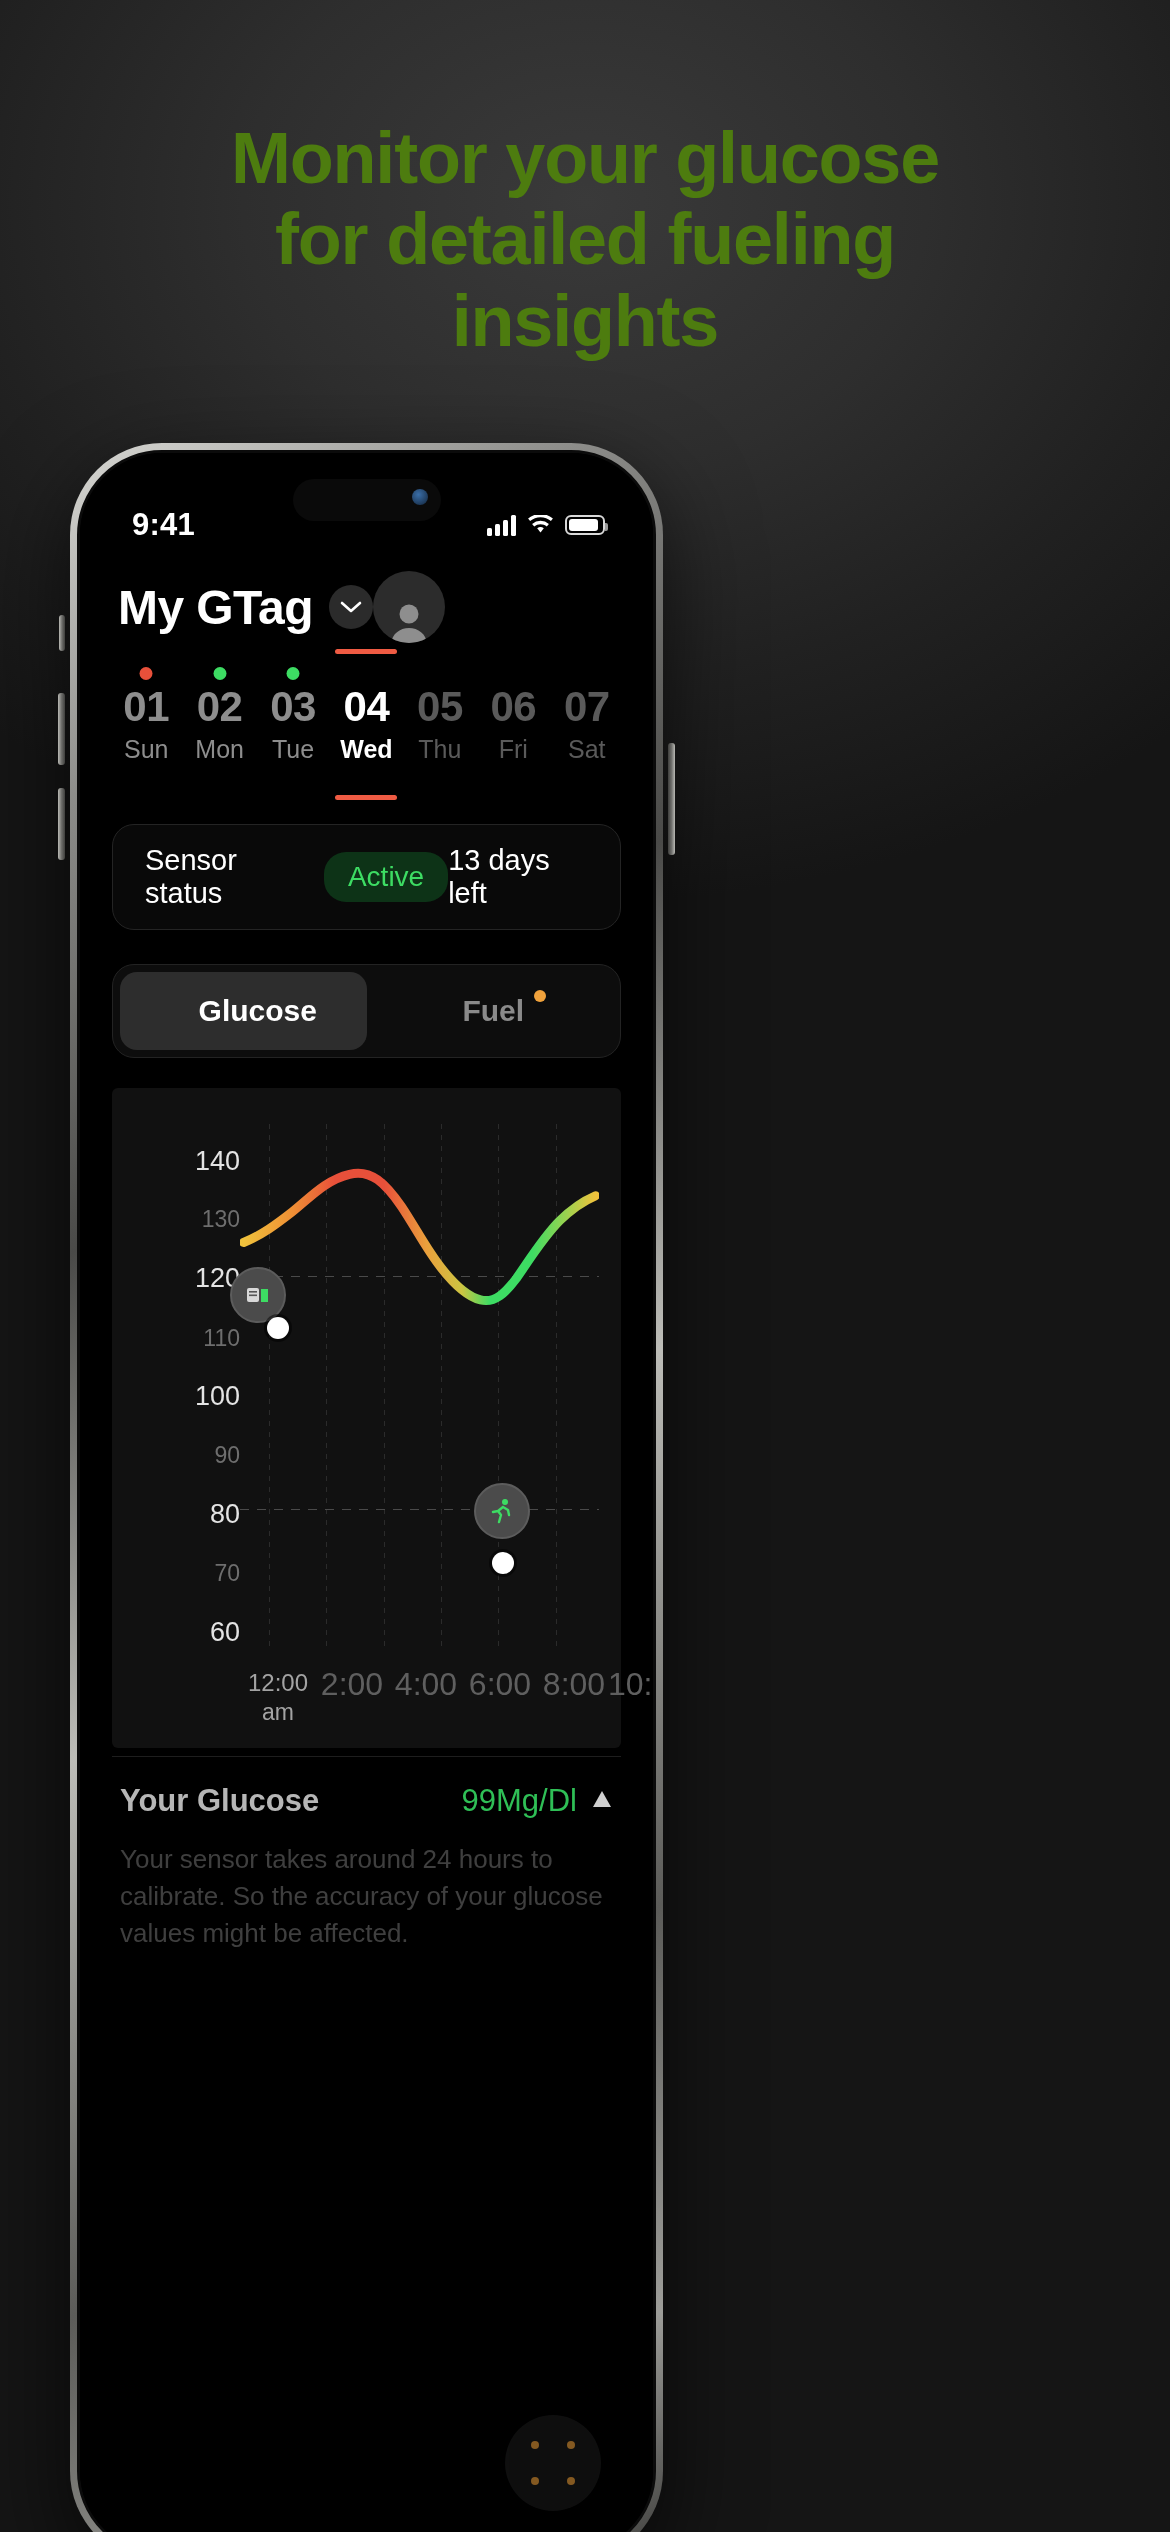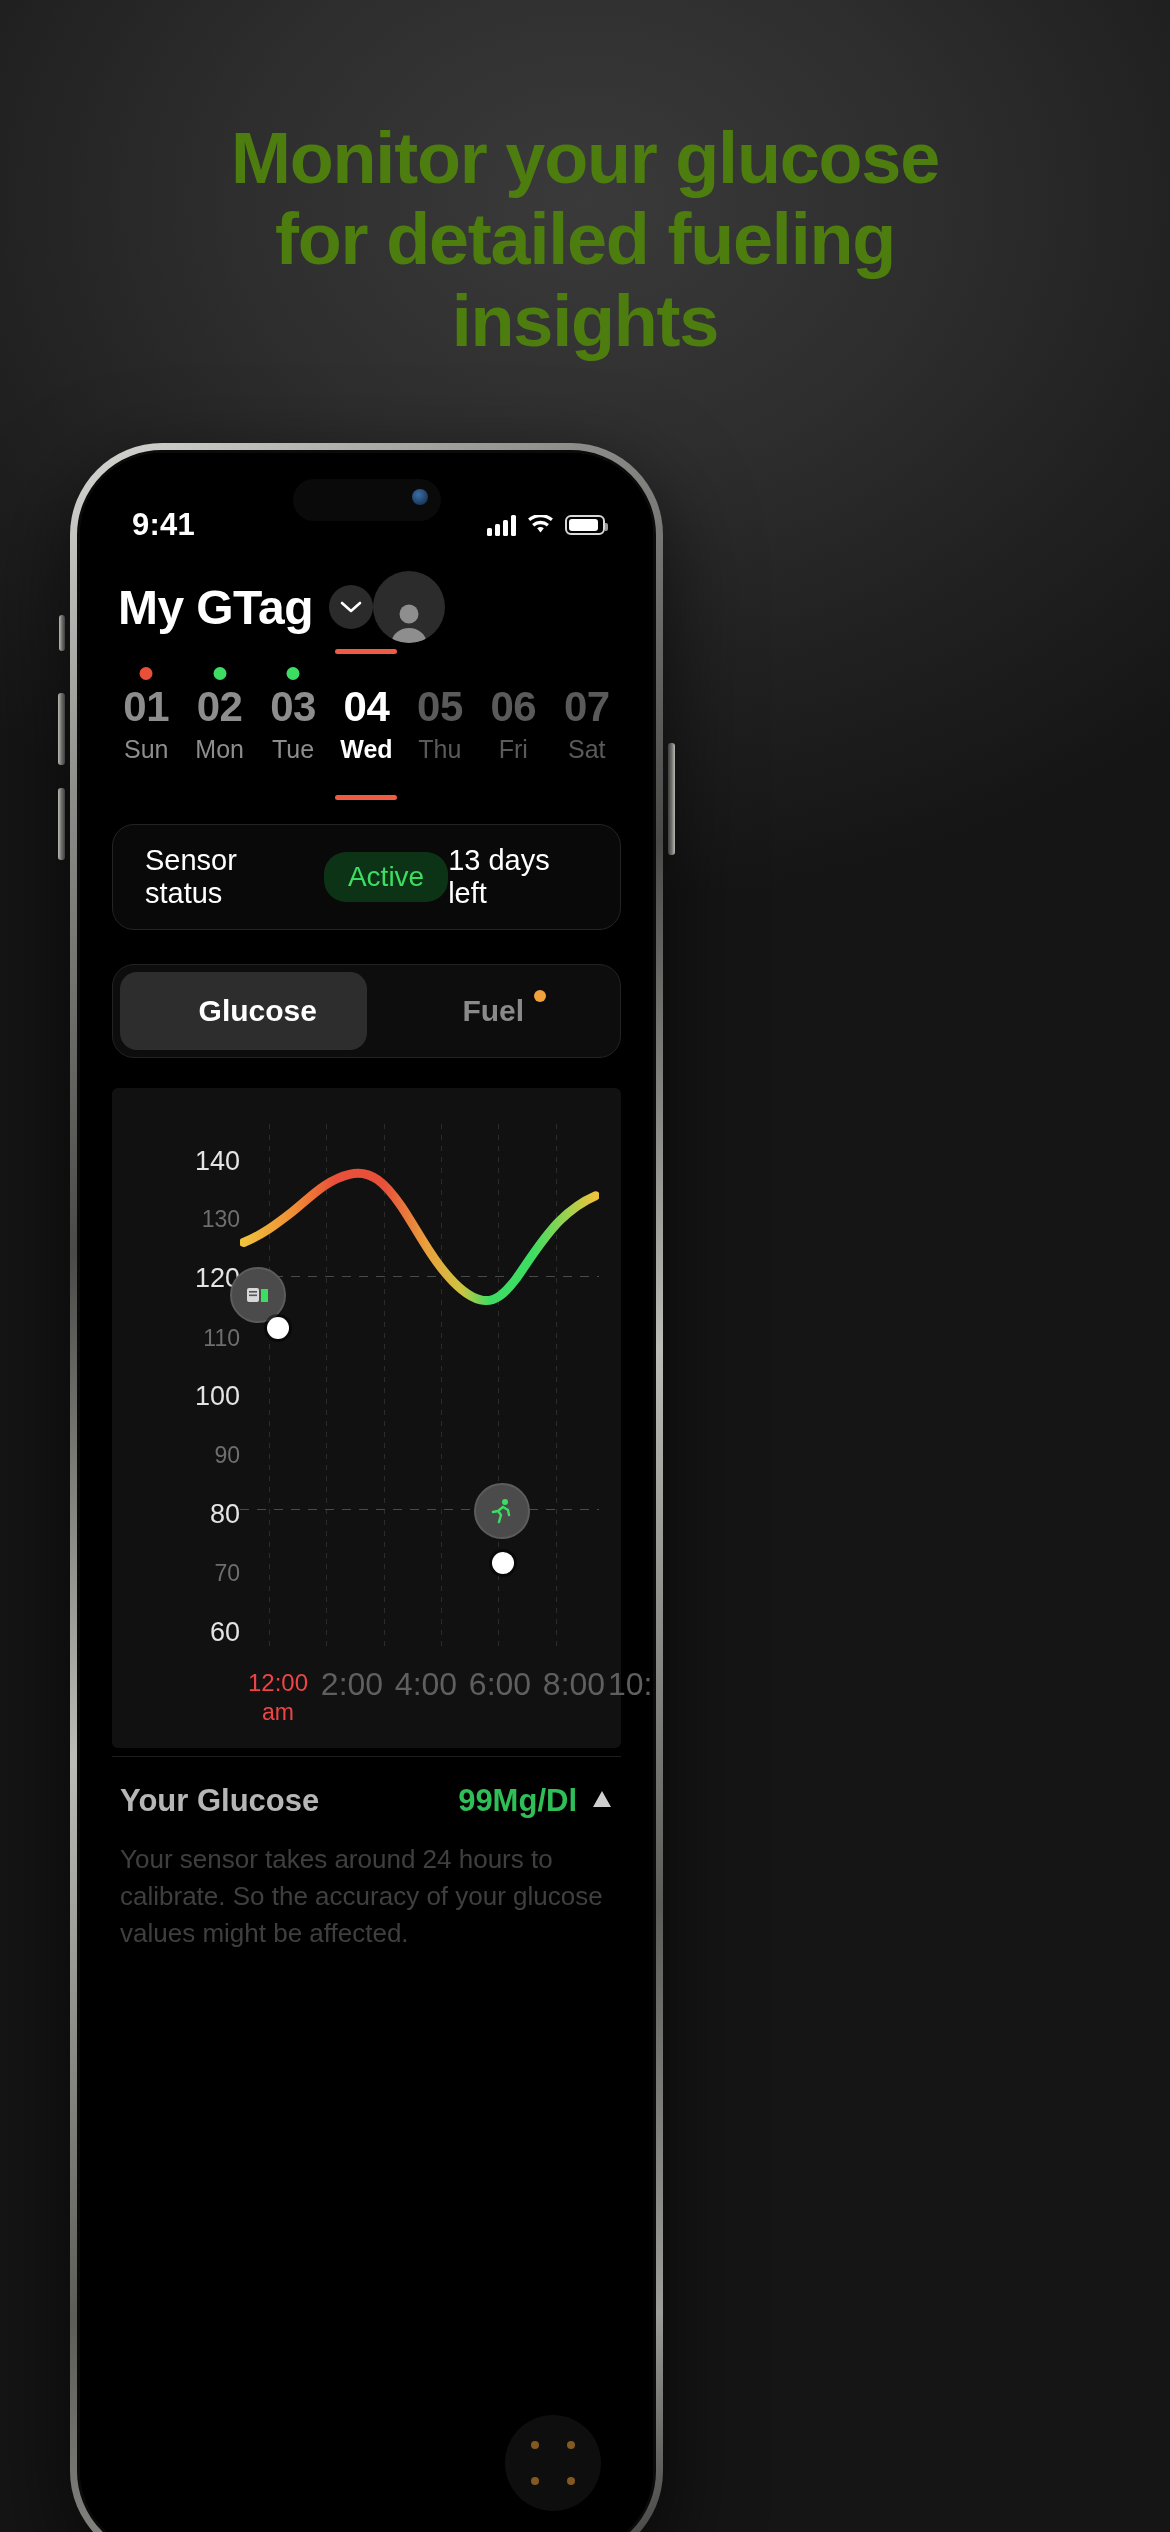--- a/index.html
+++ b/index.html
@@ -190,21 +190,21 @@
   .vline { position:absolute; top:0; bottom:0; width:1px;
            background:repeating-linear-gradient(to bottom,#2b2b2b 0 5px,transparent 5px 11px); }
   .hline { position:absolute; left:0; right:0; height:1px;
            background:repeating-linear-gradient(to right,#4a4a4a 0 9px,transparent 9px 17px); }
   #curve { position:absolute; left:112px; right:0; top:0; bottom:86px; }
   .x-lab {
     position:absolute; transform:translateX(-50%); text-align:center;
     line-height:1.22;
   }
   .x-lab .t { display:block; }
-  .x-lab.major { color:#ef4444; font-size:24px; }
+  .x-lab.major { color:#a3a3a3; font-size:24px; }
   .x-lab.minor { color:#5f5f5f; font-size:32px; }
   .x-lab .suffix { font-size:23px; }
 
   .marker {
     position:absolute; transform:translate(-50%,-50%);
     width:56px; height:56px; border-radius:50%;
     background:#4b4b4b; border:2px solid #5c5c5c;
     display:flex; align-items:center; justify-content:center;
   }
   .pt { position:absolute; transform:translate(-50%,-50%);
@@ -213,21 +213,21 @@
 
   
   #reading {
     margin:8px 32px 0 32px;
     border-top:1px solid #1e1e1e;
     padding:26px 8px 0 8px;
   }
   #reading-top { display:flex; align-items:center; justify-content:space-between; }
   #reading-title { color:#b6b6b6; font-size:31px; font-weight:700; }
   #reading-right { display:flex; align-items:center; gap:14px; }
-  #reading-value { color:#2fbf56; font-size:31px; font-weight:700; }
+  #reading-value { color:#2fbf56; font-size:31px; font-weight:400; }
   #reading-time { color:#5e5e5e; font-size:25px; margin-top:12px; }
   #reading-note { color:#3f3f3f; font-size:26px; line-height:1.42; margin-top:22px; }
 
   #fab {
     position:absolute; right:52px; bottom:42px;
     width:96px; height:96px; border-radius:50%;
     background:#1b1b1b;
     display:flex; align-items:center; justify-content:center;
     opacity:.55;
   }

